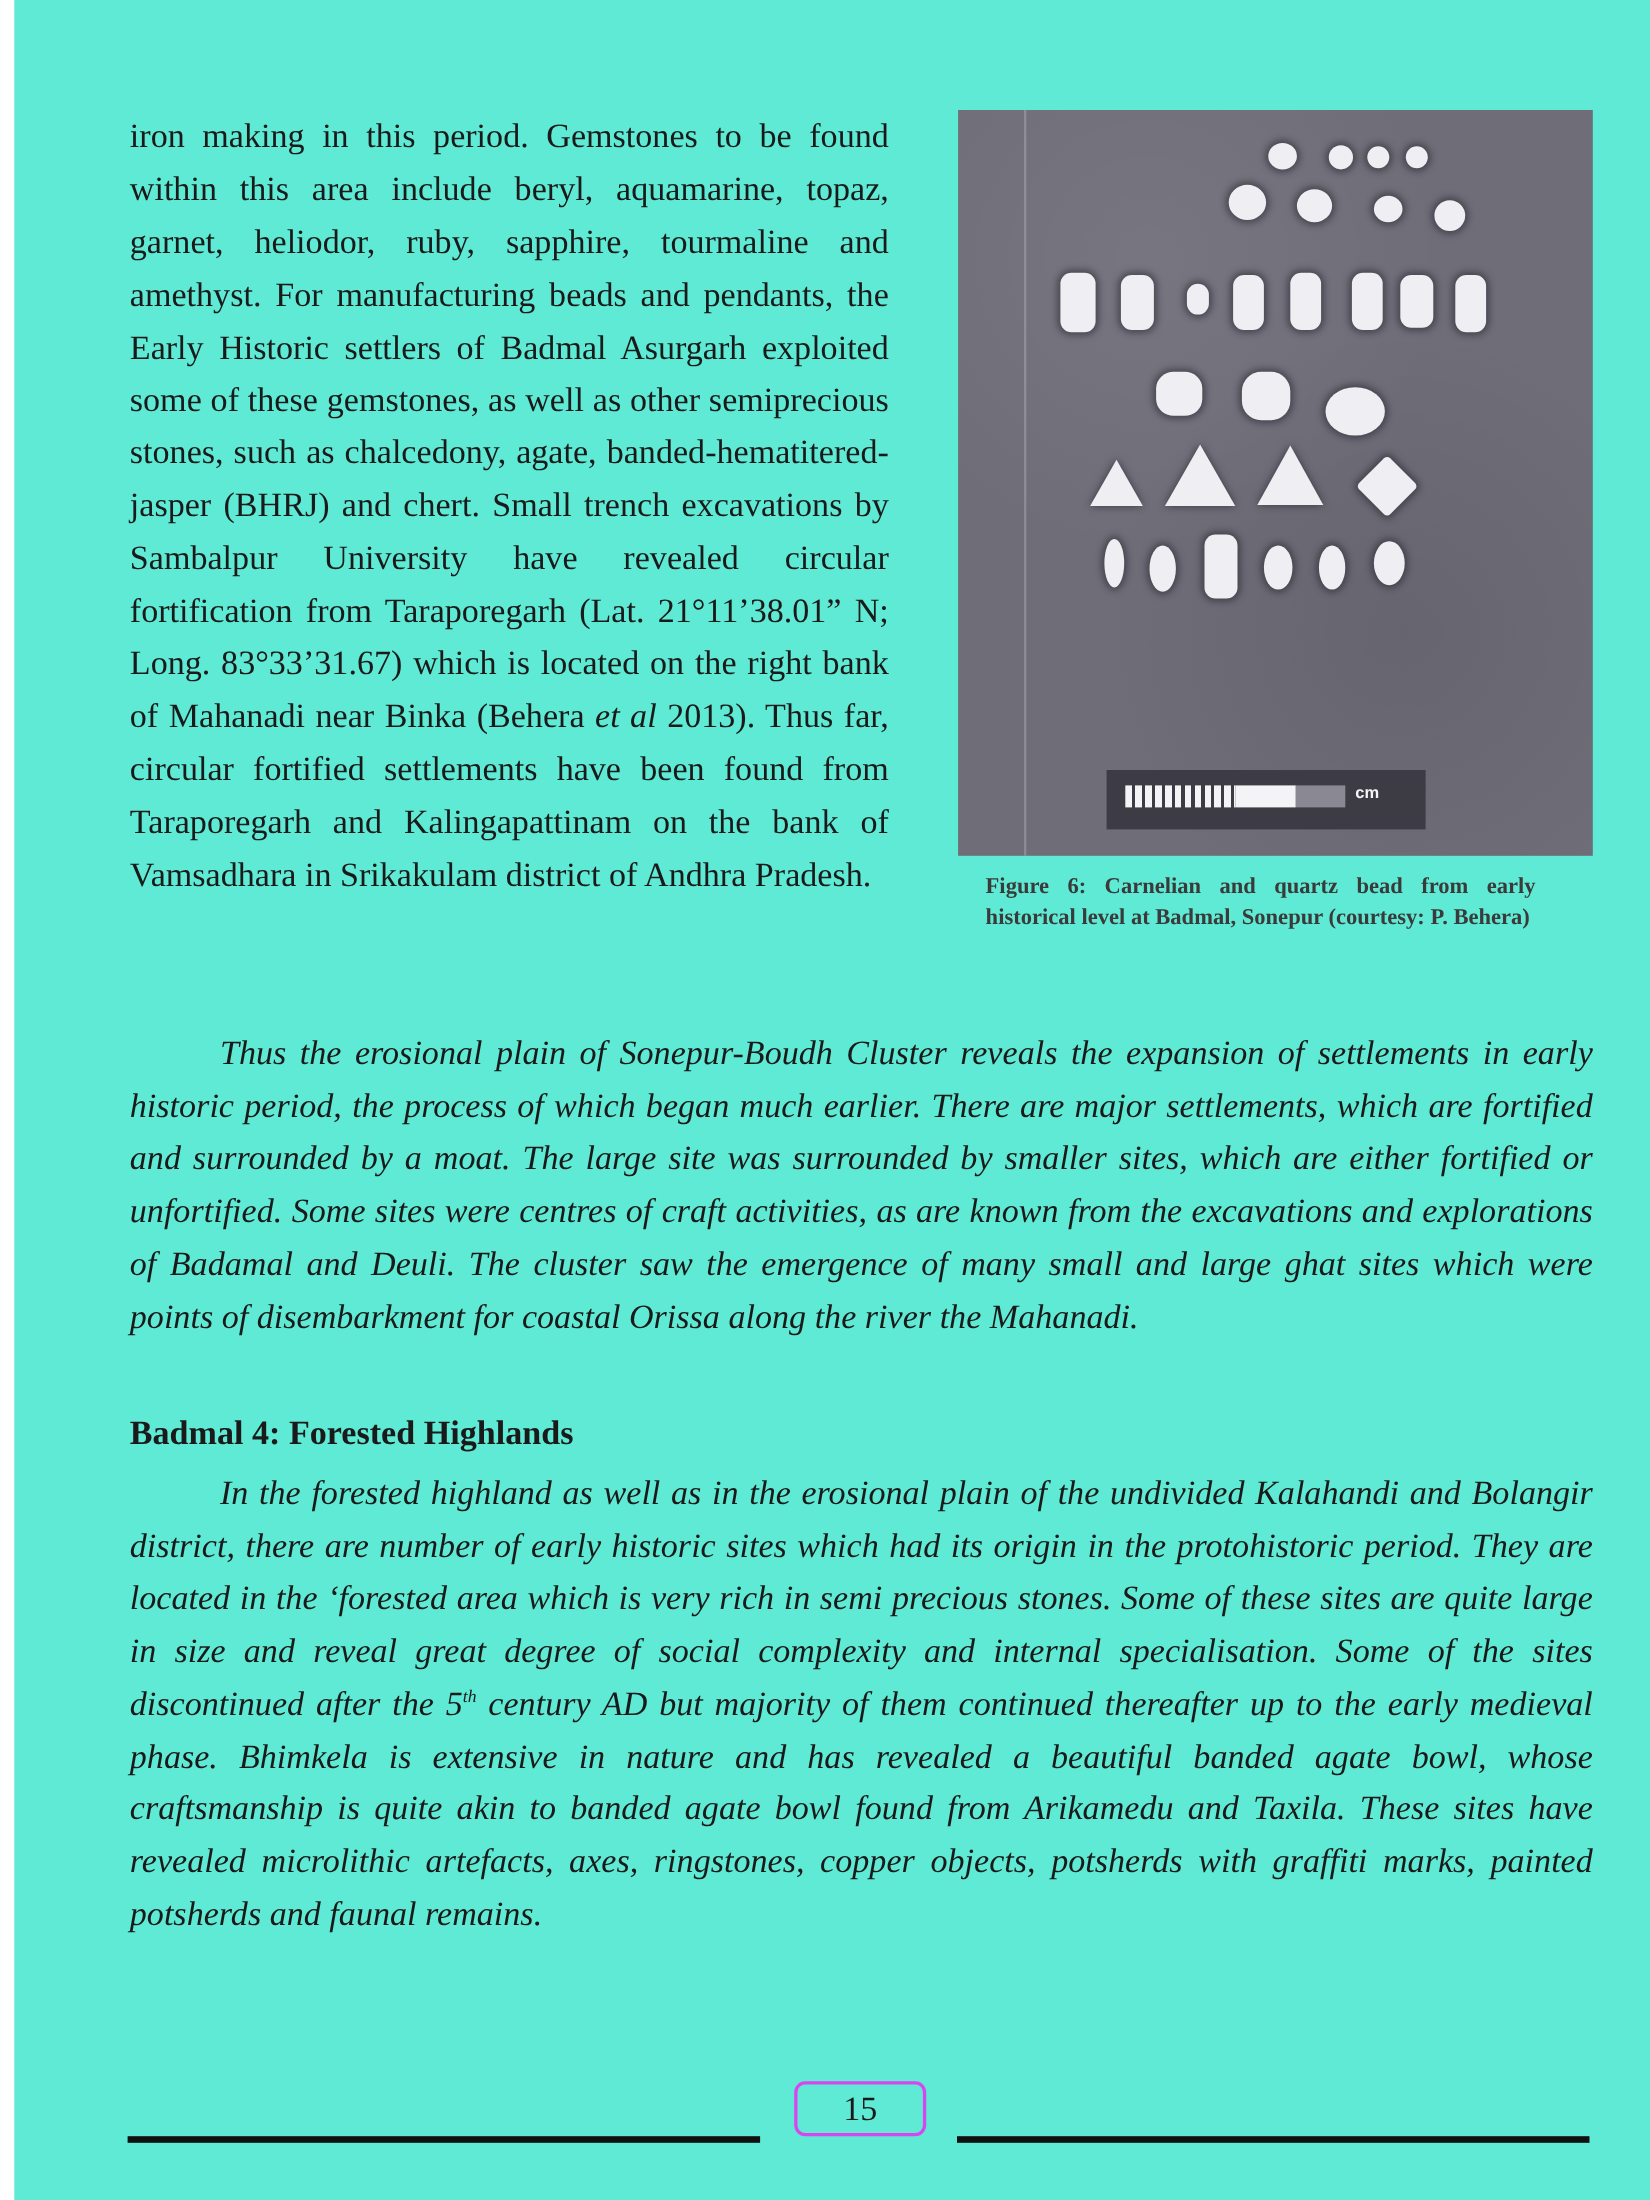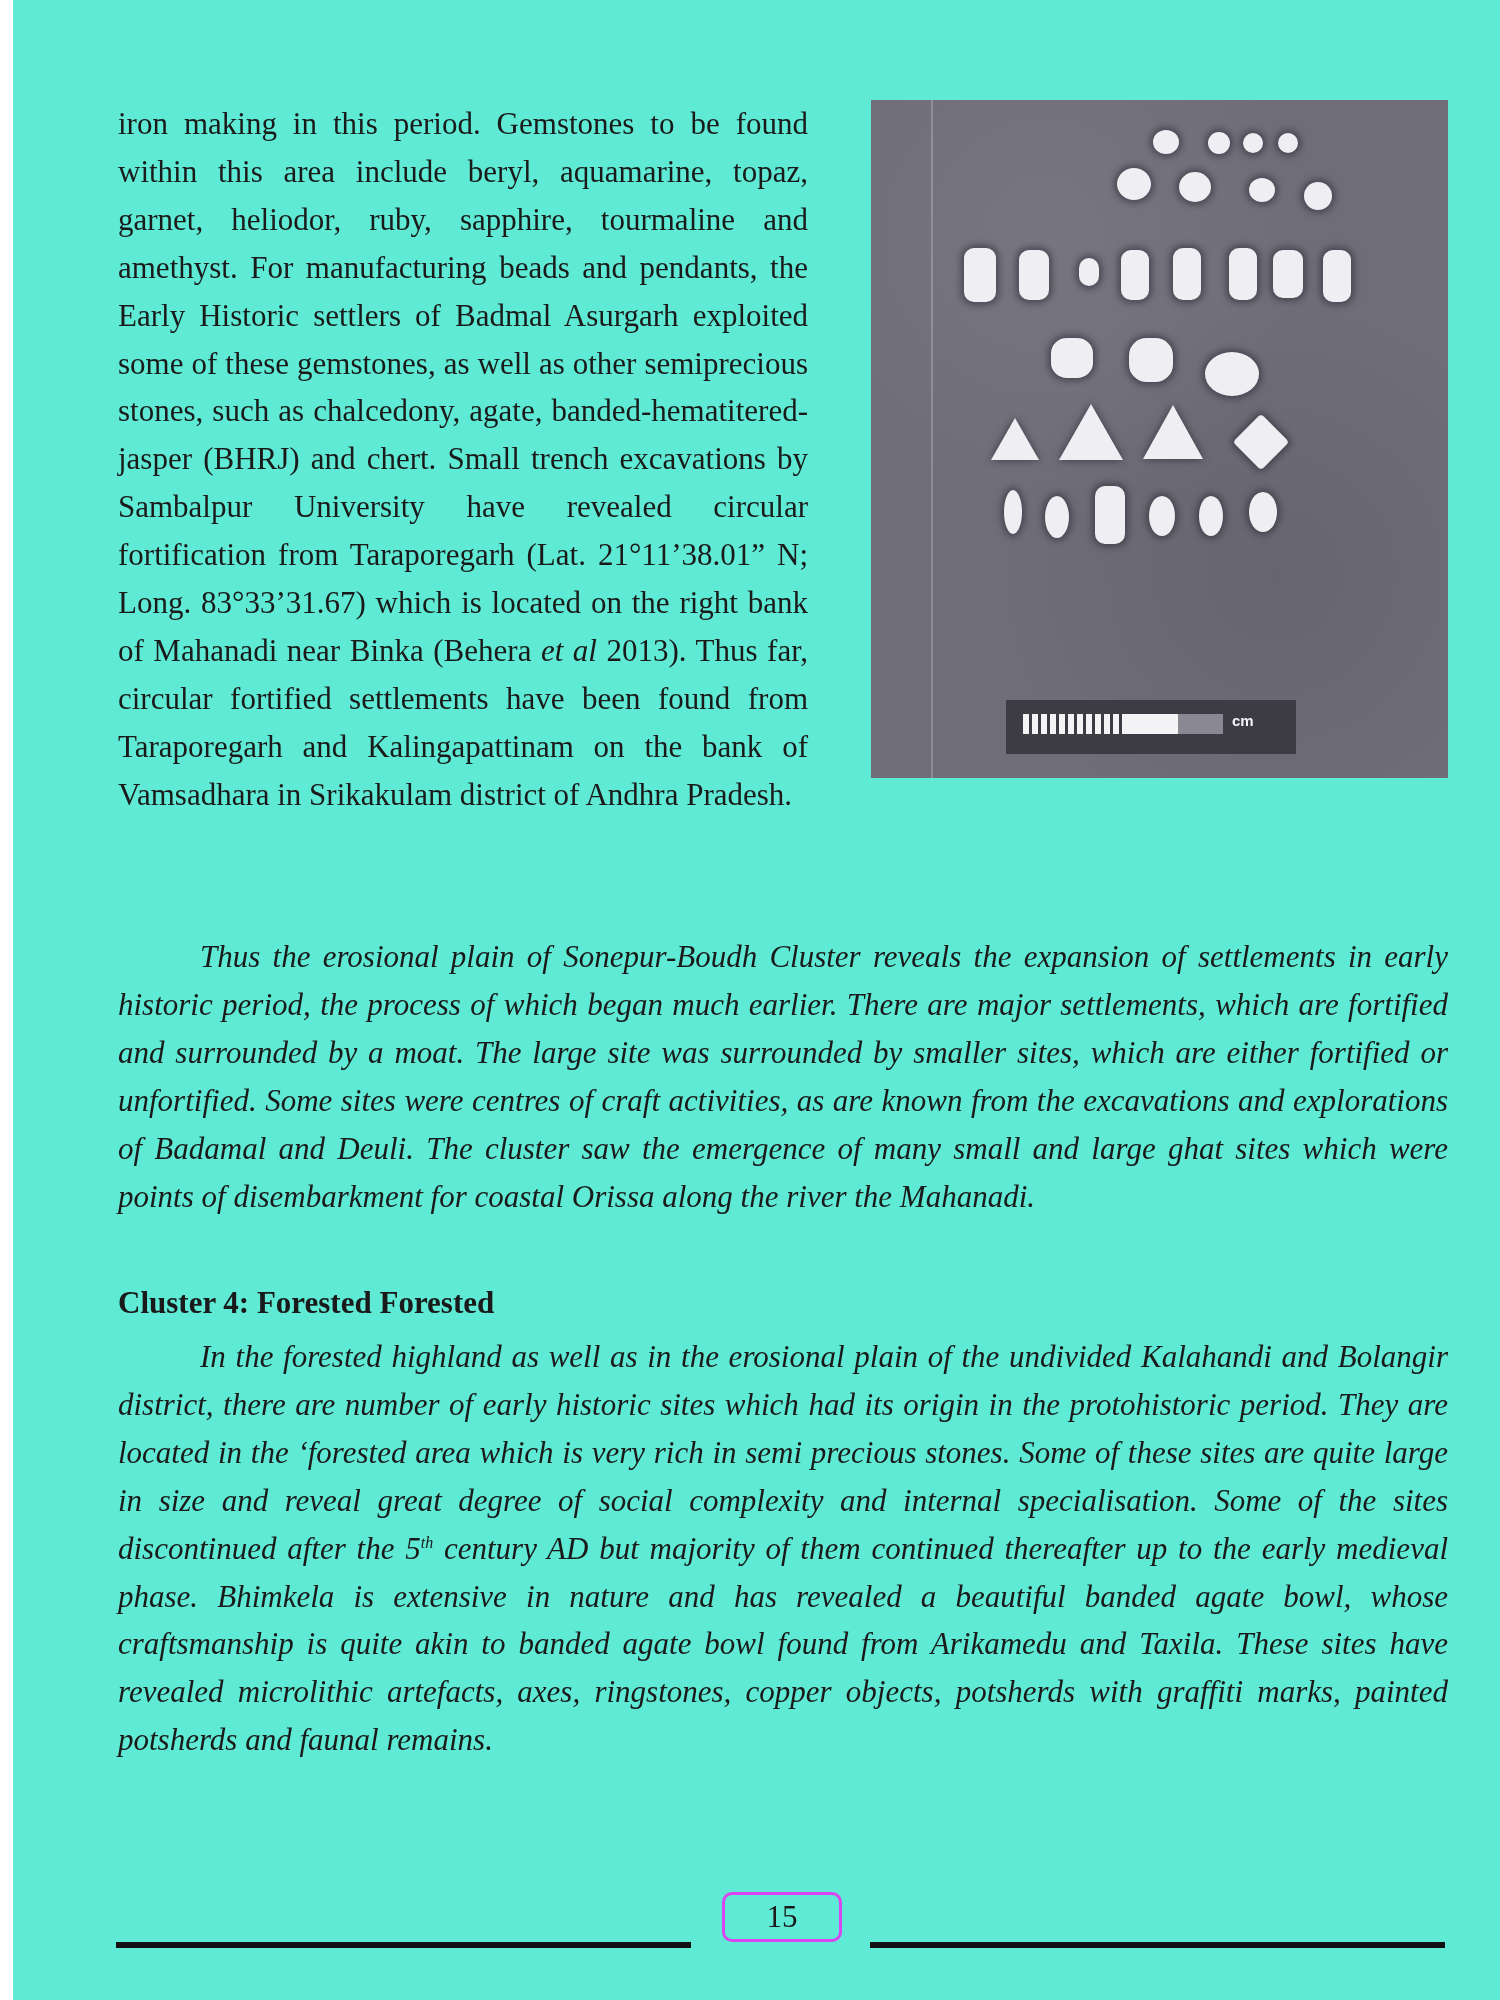--- a/index.html
+++ b/index.html
@@ -83,26 +83,27 @@
     <div class="bead round" style="left:328px;top:396px;width:24px;height:40px;"></div>
     <div class="bead round" style="left:378px;top:392px;width:28px;height:40px;"></div>
     <div class="scale-bar">
       <div class="ticks"></div>
       <div class="solid"></div>
       <div class="grey"></div>
       <span class="unit">cm</span>
     </div>
   </div>
 
+  <div class="caption">Figure 6: Carnelian and quartz bead from early historical level at Badmal, Sonepur (courtesy: P. Behera)</div>
 
   <div class="full para1">
     <p>Thus the erosional plain of Sonepur-Boudh Cluster reveals the expansion of settlements in early historic period, the process of which began much earlier. There are major settlements, which are fortified and surrounded by a moat. The large site was surrounded by smaller sites, which are either fortified or unfortified. Some sites were centres of craft activities, as are known from the excavations and explorations of Badamal and Deuli. The cluster saw the emergence of many small and large ghat sites which were points of disembarkment for coastal Orissa along the river the Mahanadi.</p>
   </div>
 
-  <div class="heading">Cluster 4: Forested Forested</div>
+  <div class="heading">Badmal 4: Forested Highlands</div>
 
   <div class="full para2">
     <p><span>In the forested highland as well as in the erosional plain of the undivided Kalahandi and Bolangir district, there are number of early historic sites which had its origin in the protohistoric period. They are located in the ‘forested area which is very rich in semi precious stones. Some of these sites are quite large in size and reveal great degree of social complexity and internal specialisation. Some of the sites discontinued after the 5</span><sup>th</sup><span> century AD but majority of them continued thereafter up to the early medieval phase. Bhimkela is extensive in nature and has revealed a beautiful banded agate bowl, whose craftsmanship is quite akin to banded agate bowl found from Arikamedu and Taxila. These sites have revealed microlithic artefacts, axes, ringstones, copper objects, potsherds with graffiti marks, painted potsherds and faunal remains.</span></p>
   </div>
 
   <div class="footer-line left"></div>
   <div class="page-num">15</div>
   <div class="footer-line right"></div>
 
 </div>

